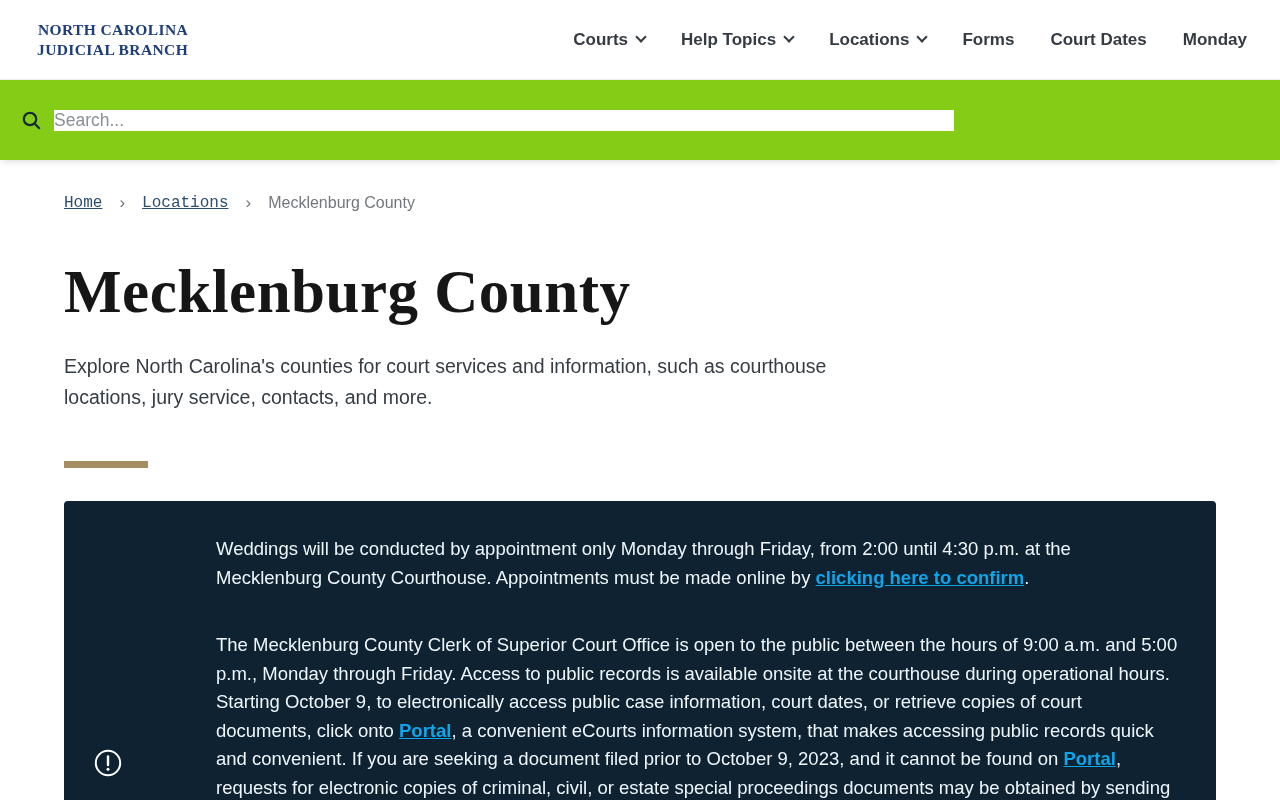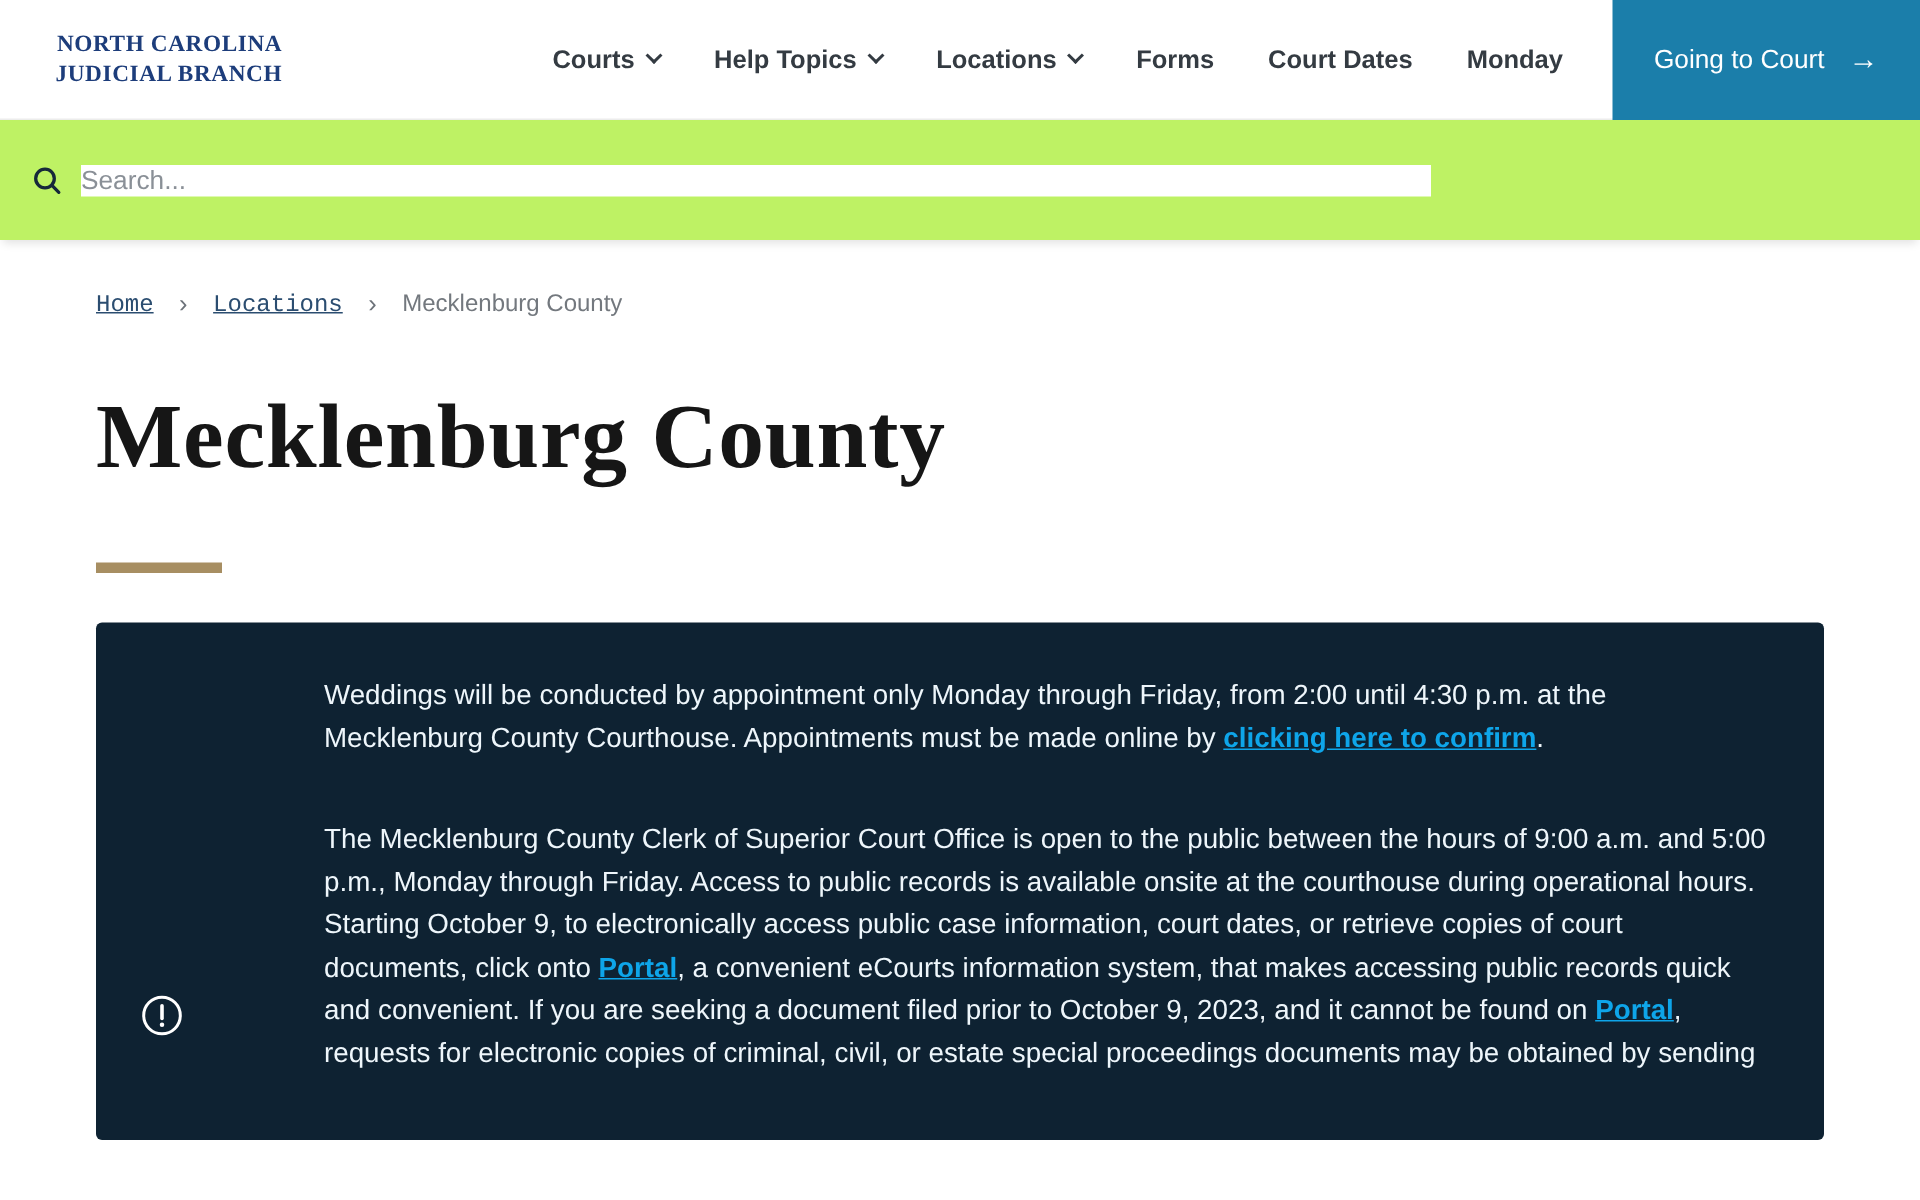--- a/index.html
+++ b/index.html
@@ -17,21 +17,21 @@
   .nav-item { display:flex; align-items:center; gap:9px; color:#343b42; font-size:17px;
               text-decoration:none; cursor:pointer; white-space:nowrap; }
   .chev { width:8px; height:8px; border-right:2px solid #343b42; border-bottom:2px solid #343b42;
           transform:rotate(45deg); display:inline-block; margin-top:-5px; }
   .cta { width:205px; height:80px; background:#1b7eaa; color:#ffffff; display:flex;
          align-items:center; justify-content:center; gap:16px; font-size:17.5px;
          text-decoration:none; cursor:pointer; }
   .cta .arrow { font-size:20px; line-height:1; }
 
   
-  .search-band { position:relative; height:80px; background:#bef264; display:flex; align-items:center;
+  .search-band { position:relative; height:80px; background:#84cc16; display:flex; align-items:center;
                  box-shadow:0 4px 6px -2px rgba(0,0,0,0.12); }
   .search-btn { background:none; border:none; margin-left:22px; cursor:pointer; display:flex; }
   .search-input { border:none; outline:none; margin-left:13px; font-size:17.5px; color:#333;
                   width:900px; font-family:"Liberation Sans", sans-serif; }
   .search-input::placeholder { color:#8a9097; }
 
   
   .breadcrumb { display:flex; align-items:center; gap:17px; margin:33px 0 0 64px;
                 font-size:16px; }
   .crumb-link { color:#2b4d70; text-decoration:underline; cursor:pointer;font-family:Liberation Mono, monospace; }
@@ -78,24 +78,20 @@
     <a class="nav-item">
       <span>Forms</span>
     </a>
     <a class="nav-item">
       <span>Court Dates</span>
     </a>
     <a class="nav-item">
       <span>Monday</span>
     </a>
   </nav>
-  <a class="cta">
-    <span>Going to Court</span>
-    <span class="arrow">→</span>
-  </a>
 </header>
 
 <div class="search-band">
   <button class="search-btn">
     <svg width="19" height="19" viewBox="0 0 19 19" fill="none">
       <circle cx="8" cy="8" r="6.2" stroke="#16293a" stroke-width="2.2"></circle>
       <line x1="12.8" y1="12.8" x2="17.2" y2="17.2" stroke="#16293a" stroke-width="2.2" stroke-linecap="round"></line>
     </svg>
   </button>
   <input class="search-input" type="text" placeholder="Search..." style="">
@@ -104,20 +100,21 @@
 <nav class="breadcrumb">
   <a class="crumb-link">Home</a>
   <span class="crumb-sep">›</span>
   <a class="crumb-link">Locations</a>
   <span class="crumb-sep">›</span>
   <span class="crumb-current">Mecklenburg County</span>
 </nav>
 
 <main>
   <h1 class="page-title">Mecklenburg County</h1>
+  <p class="intro">Explore North Carolina's counties for court services and information, such as courthouse locations, jury service, contacts, and more.</p>
   <div class="gold-bar"></div>
 
   <section class="alert">
     <span class="alert-icon">
       <svg width="28" height="28" viewBox="0 0 28 28" fill="none">
         <circle cx="14" cy="14" r="12.2" stroke="#ffffff" stroke-width="2"></circle>
         <line x1="14" y1="7.5" x2="14" y2="16" stroke="#ffffff" stroke-width="2.4" stroke-linecap="round"></line>
         <circle cx="14" cy="20.2" r="1.5" fill="#ffffff"></circle>
       </svg>
     </span>

